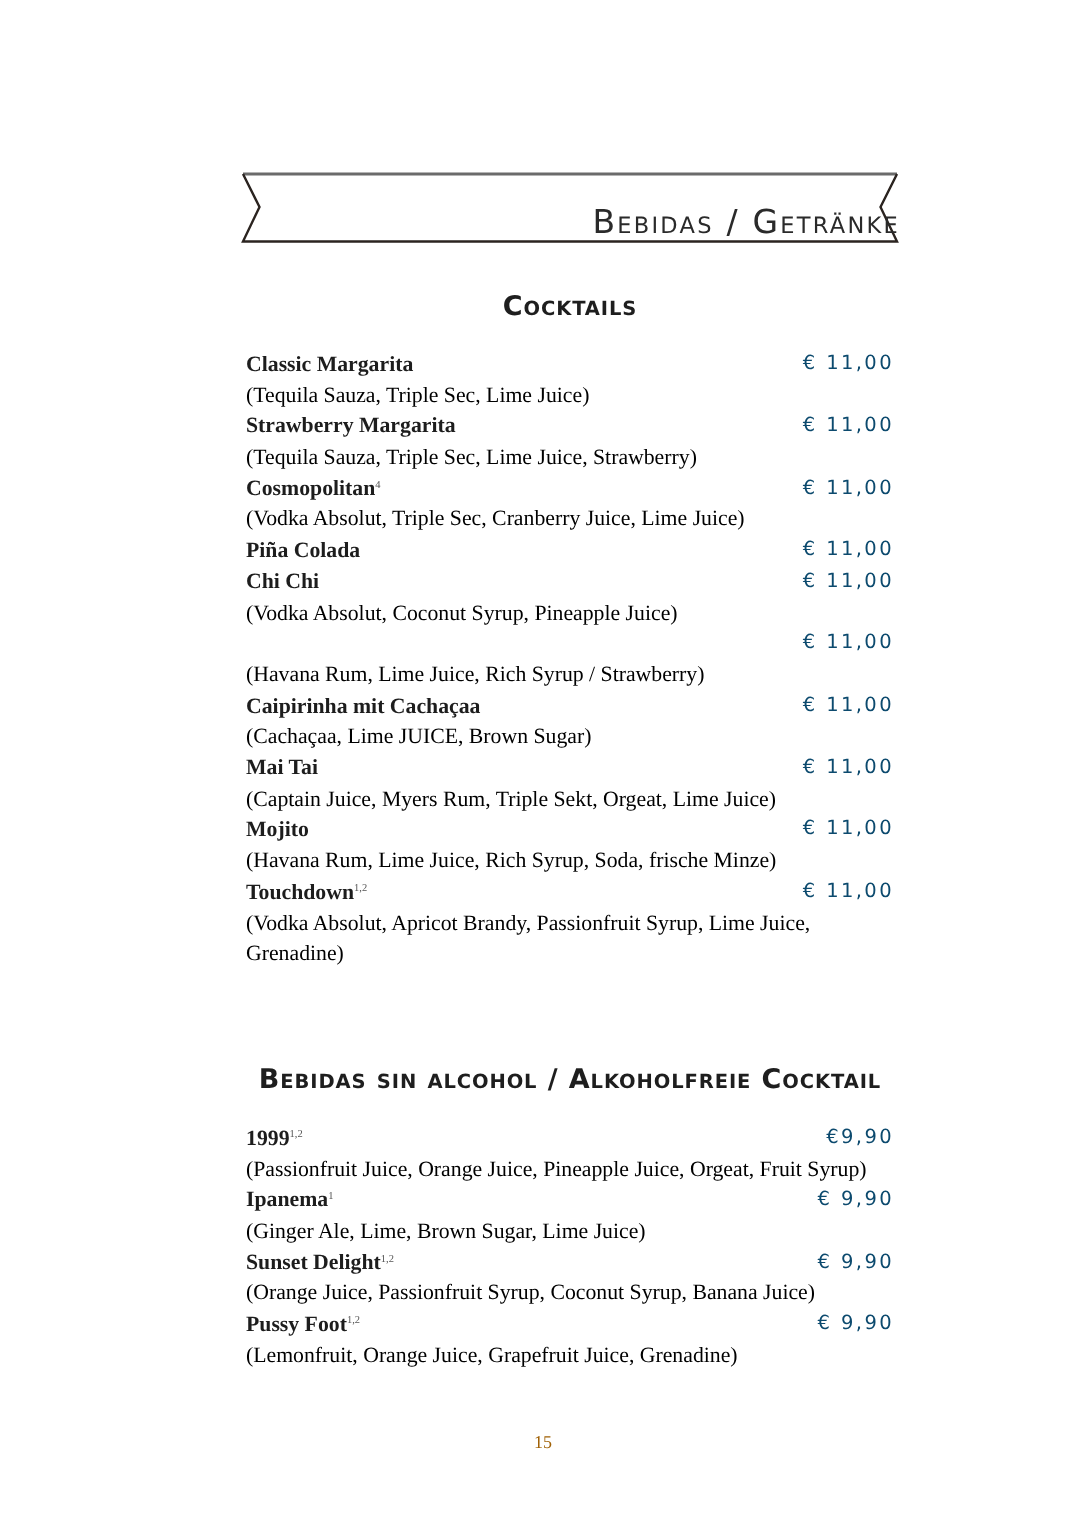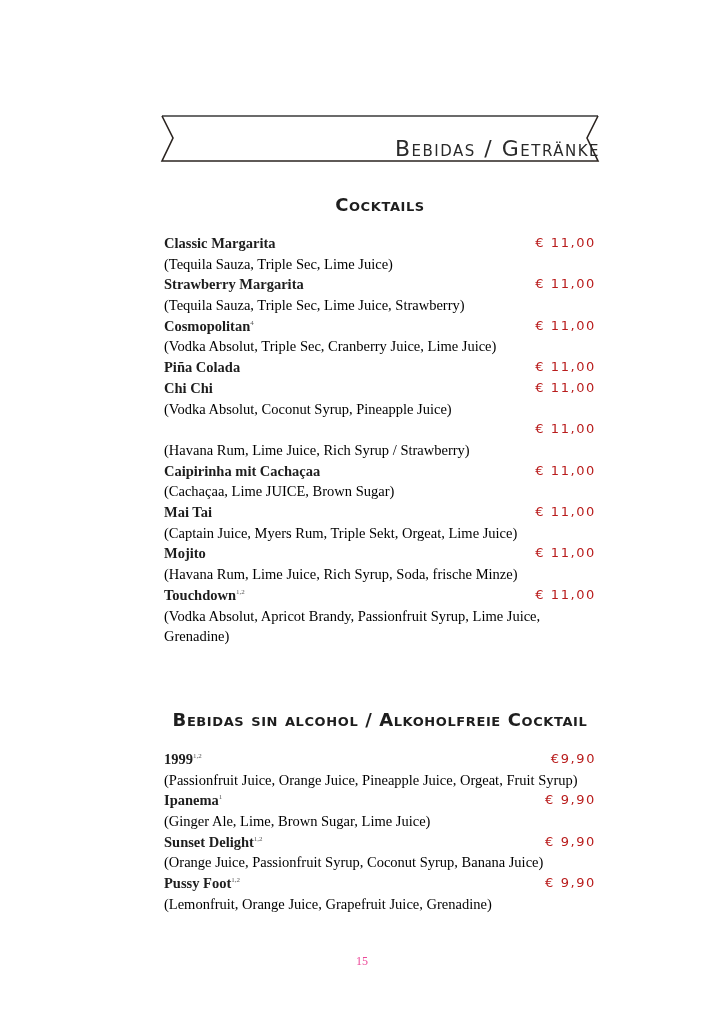--- a/index.html
+++ b/index.html
@@ -12,23 +12,23 @@
     font-variant:small-caps; color:#2a2a2a;margin-top:12px; }
   .section-title { position:absolute; left:160px; width:440px; text-align:center;
     font-family:"DejaVu Sans", sans-serif; font-weight:bold; font-variant:small-caps;
     font-size:18px; letter-spacing:0.6px; color:#1e1e1e; }
   .list { position:absolute; left:164px; width:432px; }
   .item { position:relative; }
   .name-row { position:relative; height:20.7px; line-height:20.7px; }
   .name { font-weight:bold; font-size:14.5px; color:#1d1d1d; }
   .name sup { font-size:7px; font-weight:normal; vertical-align:top; position:relative; top:-3px; color:#555; }
   .price { position:absolute; right:0; top:0; font-family:"DejaVu Sans", sans-serif; font-size:13px;
-    letter-spacing:1.6px; color:#b91c1c; font-weight:normal;text-align:center; }
+    letter-spacing:1.6px; color:#0c4a6e; font-weight:normal;text-align:center; }
   .desc { font-size:14.5px; line-height:20.7px; color:#000000; }
-  .page-num { position:absolute; left:0; right:0; top:954px; text-align:center; font-size:12px; color:#ec4899; }
+  .page-num { position:absolute; left:0; right:0; top:954px; text-align:center; font-size:12px; color:#a16207; }
 </style>
 </head>
 <body>
 
 <div class="banner">
   <svg width="440" height="49" viewBox="0 0 440 49">
     <polyline points="2,2 438,2" fill="none" stroke="#6b6b6b" stroke-width="2"></polyline>
     <polyline points="2,2 13,24 2,47 438,47 427,24 438,2" fill="none" stroke="#2b2420" stroke-width="1.6"></polyline>
   </svg>
   <div class="banner-title">Bebidas / Getränke</div>

